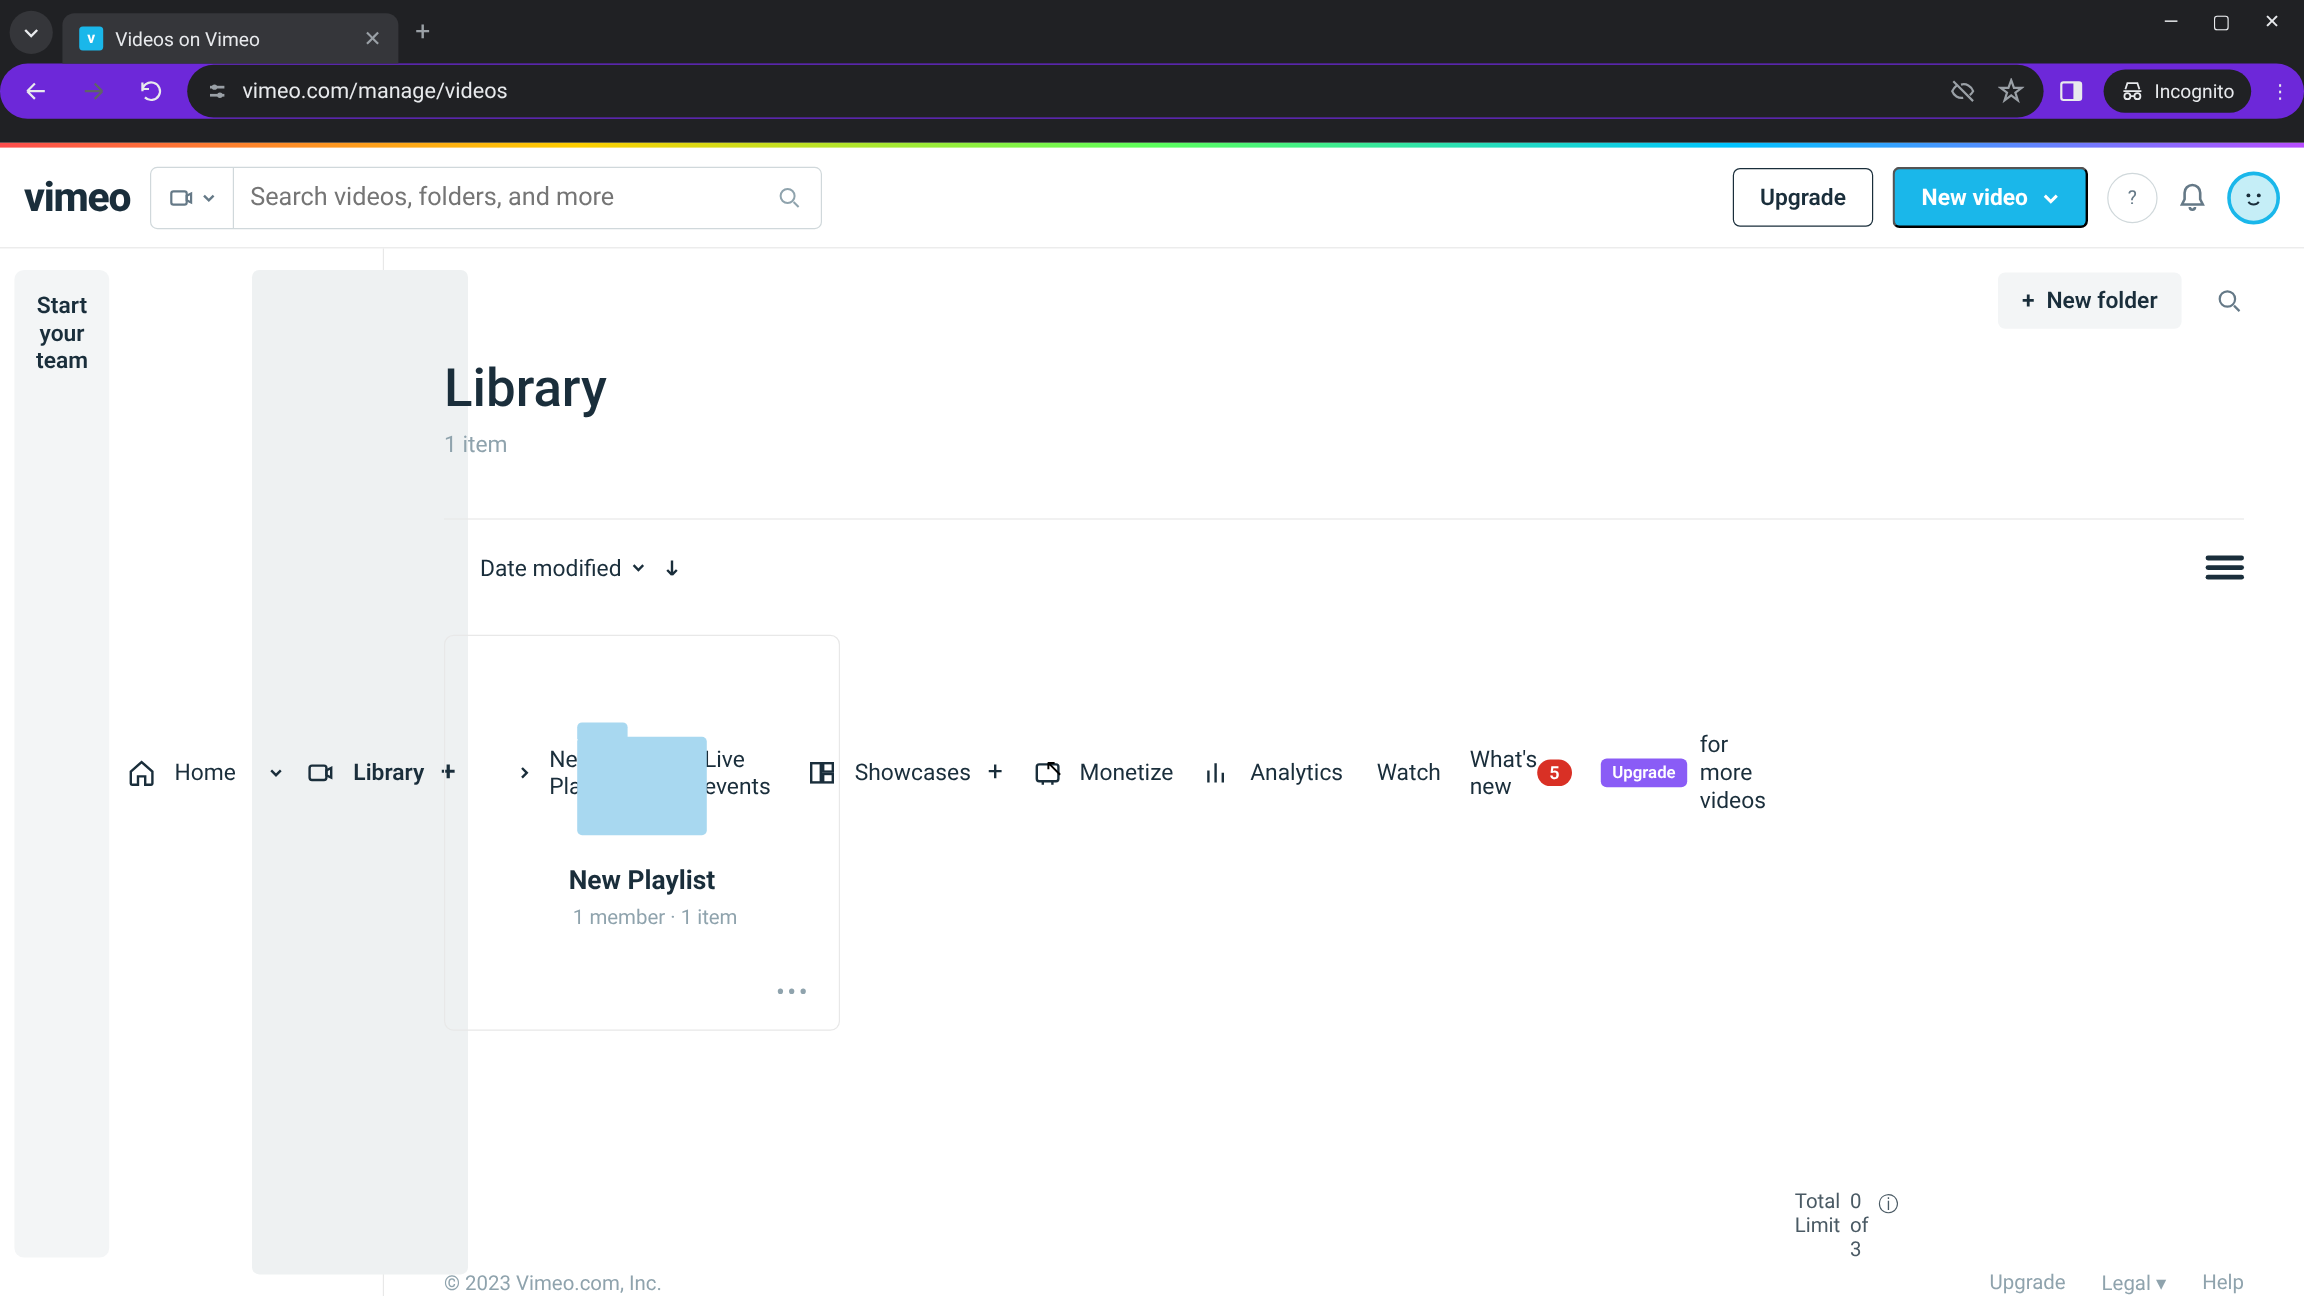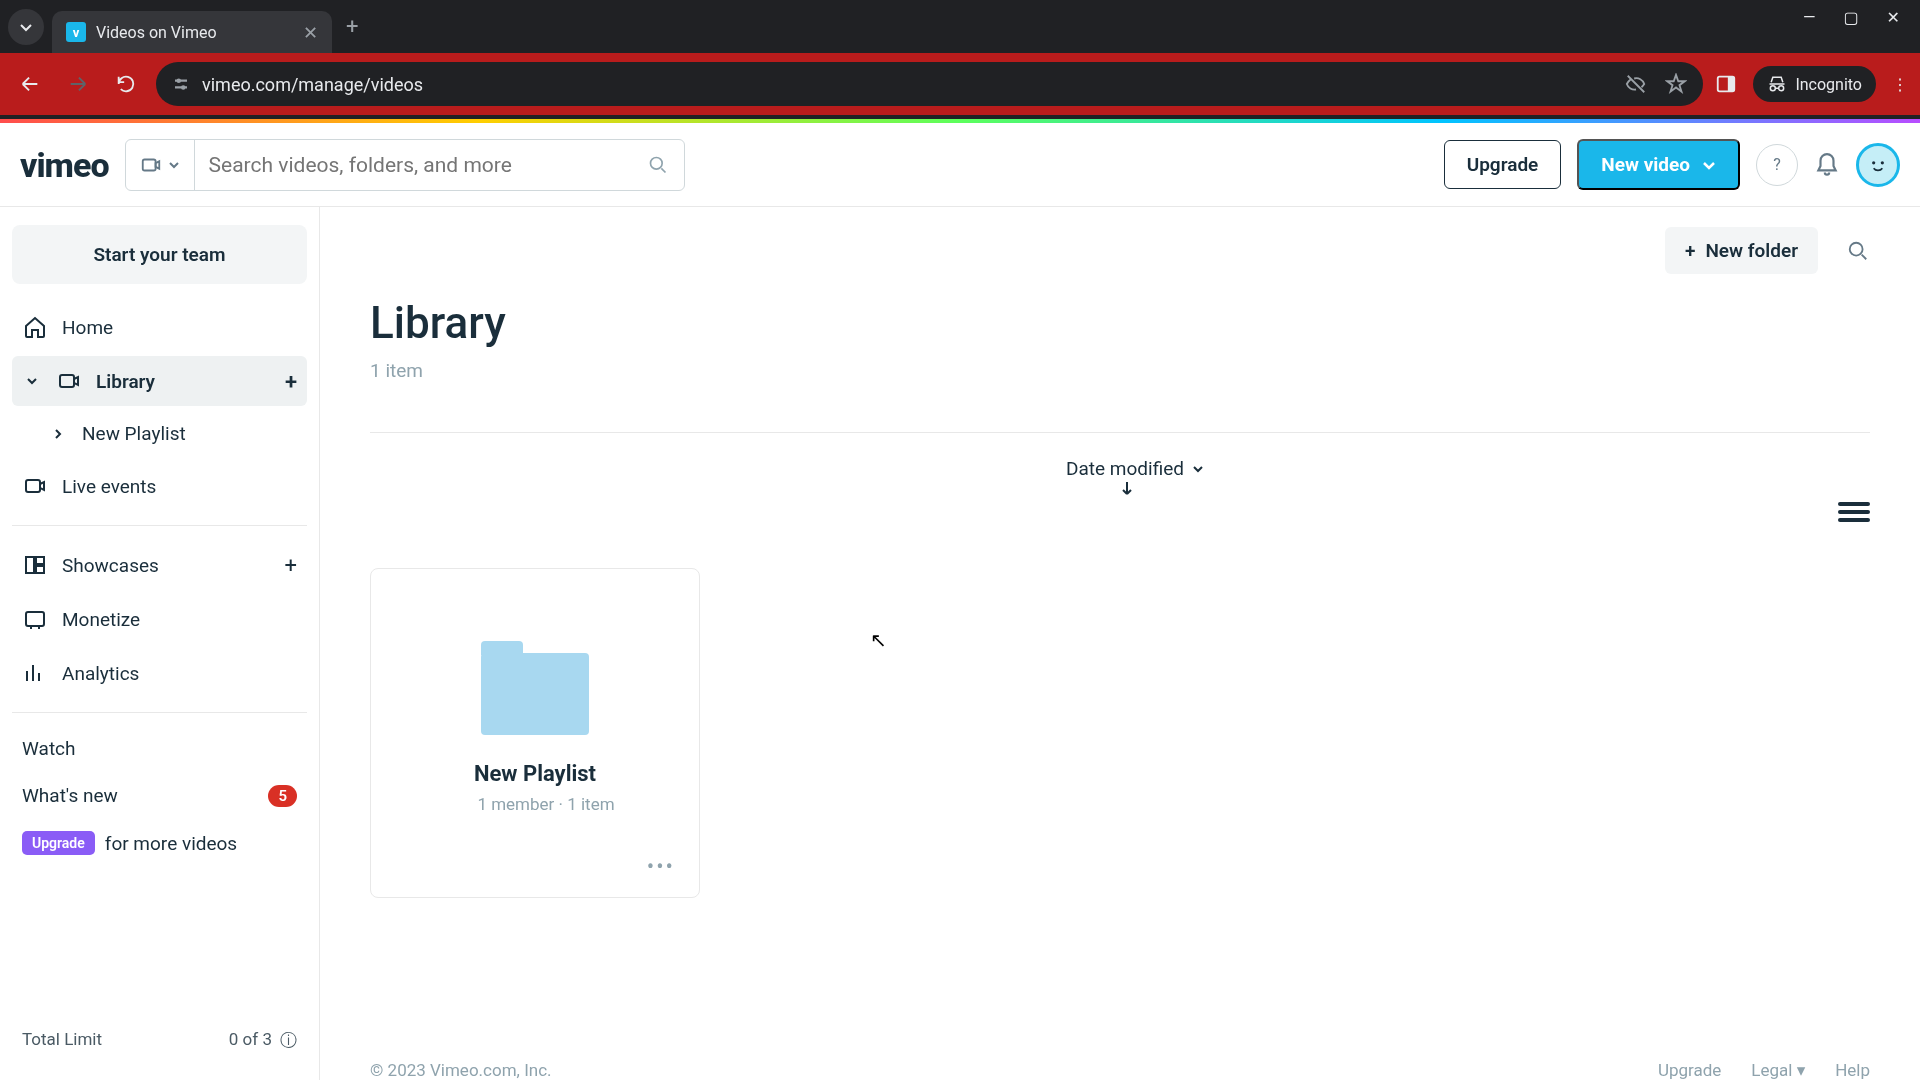--- a/index.html
+++ b/index.html
@@ -10,21 +10,21 @@
 .tab-bar { height: 53px; display: flex; align-items: center; padding: 0 8px; position: relative; }
 .tab-menu-btn { width: 36px; height: 36px; border-radius: 50%; background: #35363a; display: flex; align-items: center; justify-content: center; margin-right: 8px; }
 .tab { background: #35363a; height: 42px; border-radius: 10px 10px 0 0; display: flex; align-items: center; padding: 0 14px; gap: 10px; min-width: 280px; margin-top: 11px; }
 .tab-favicon { width: 20px; height: 20px; background: #1ab7ea; border-radius: 3px; display: flex; align-items: center; justify-content: center; color: #fff; font-weight: bold; font-size: 13px; }
 .tab-title { color: #e8eaed; font-size: 16px; flex: 1; }
 .tab-close { color: #9aa0a6; font-size: 18px; }
 .new-tab { color: #9aa0a6; font-size: 22px; margin-left: 14px; }
 .win-controls { position: absolute; right: 0; top: 0; display: flex; gap: 28px; padding: 8px 20px; }
 .win-controls span { color: #e8eaed; font-size: 16px; }
 
-.addr-bar { height: 62px; display: flex; align-items: center; padding: 0 12px; gap: 12px; background: #b91c1c; }
+.addr-bar { height: 46px; display: flex; align-items: center; padding: 0 12px; gap: 12px; background: #6d28d9; border-radius: 23px; }
 .nav-btn { width: 36px; height: 36px; display: flex; align-items: center; justify-content: center; color: #9aa0a6; }
 .nav-btn.active { color: #e8eaed; }
 .url-box { flex: 1; background: #202124; border-radius: 24px; height: 44px; display: flex; align-items: center; padding: 0 16px; gap: 12px; }
 .url-text { color: #e8eaed; font-size: 18px; flex: 1; }
 .url-icons { display: flex; gap: 18px; color: #9aa0a6; }
 .addr-right { display: flex; align-items: center; gap: 16px; color: #e8eaed; }
 .incognito-pill { display: flex; align-items: center; gap: 8px; background: #202124; padding: 8px 14px; border-radius: 24px; }
 
 .rainbow { height: 4px; background: linear-gradient(90deg,#ff4d4d,#ffce00,#5cff5c,#00c4ff,#b84dff); }
 
@@ -36,21 +36,21 @@
 .search-input { flex: 1; border: none; outline: none; padding: 0 14px; font-size: 21px; color: #ef4444; height: 100%; }
 .search-btn { padding: 0 16px; color: #8fa3ad; display:flex; align-items:center; }
 .header-spacer { flex: 1; }
 .btn-upgrade { border: 1.5px solid #1a2e3b; background: #fff; color: #1a2e3b; font-weight: 600; font-size: 19px; padding: 12px 22px; border-radius: 6px; }
 .btn-new-video { background: #1ab7ea; color: #fff; font-weight: 700; font-size: 19px; padding: 12px 22px; border-radius: 6px; display: flex; align-items: center; gap: 12px; }
 .hdr-icon { width: 42px; height: 42px; border: 1.5px solid #d0d8db; border-radius: 50%; display: flex; align-items: center; justify-content: center; color: #657987; }
 .avatar { width: 44px; height: 44px; border-radius: 50%; background: #c5eef7; border: 3px solid #1ab7ea; display:flex; align-items:center; justify-content:center; font-size:20px; }
 
 
 .app-body { display: flex; height: calc(1080px - 119px - 4px - 84px); }
-.sidebar { width: 320px; border-right: 1px solid #e8e8e8; padding: 18px 12px; display: flex; flex-direction: column; gap: 4px; }
+.sidebar { width: 320px; border-right: 1px solid #e8e8e8; padding: 18px 12px; display: flex; flex-direction: row; gap: 4px; }
 .start-team { background: #f3f5f6; border-radius: 8px; padding: 18px; text-align: center; font-weight: 600; font-size: 19px; color: #1a2e3b; margin-bottom: 14px; }
 .side-item { display: flex; align-items: center; gap: 14px; padding: 12px 10px; border-radius: 6px; color: #1a2e3b; font-size: 19px; position: relative; }
 .side-item.active { background: #eef1f2; font-weight: 600; }
 .side-item .plus-right { margin-left: auto; font-size: 22px; color: #1a2e3b; }
 .side-icon { width: 26px; height: 26px; display: inline-flex; align-items: center; justify-content: center; }
 .side-chevron { width: 20px; display:inline-flex; justify-content:center; color:#1a2e3b; }
 .side-indent { margin-left: 26px; }
 .side-divider { height: 1px; background: #e8e8e8; margin: 10px 0; }
 .side-link { padding: 10px 10px; font-size: 19px; color: #1a2e3b; display:flex; align-items:center; }
 .badge-count { background: #d93025; color: #fff; border-radius: 12px; padding: 2px 10px; font-size: 15px; margin-left: auto; font-weight:600; }
@@ -59,21 +59,21 @@
 .total-limit .val { margin-left: auto; }
 
 .content { flex: 1; padding: 40px 50px; position: relative; }
 .content-top-actions { position: absolute; top: 20px; right: 40px; display: flex; gap: 18px; align-items:center; }
 .new-folder-btn { background: #f3f5f6; border-radius: 6px; padding: 12px 20px; display: flex; align-items: center; gap: 10px; font-weight: 600; font-size: 19px; color: #1a2e3b; }
 .search-circle { width: 44px; height: 44px; display:flex; align-items:center; justify-content:center; color:#657987; }
 
 .page-title { font-size: 44px; font-weight: 500; color: #1a2e3b; margin-top: 50px; }
 .item-count { color: #8fa3ad; font-size: 19px; margin-top: 10px; }
 
-.sort-row { display: flex; align-items: center; margin-top: 50px; border-top: 1px solid #e8e8e8; padding-top: 24px; flex-direction: column; }
+.sort-row { display: flex; align-items: center; margin-top: 50px; border-top: 1px solid #e8e8e8; padding-top: 24px; }
 .sort-btn { display: flex; align-items: center; gap: 8px; font-size: 19px; color: #1a2e3b; margin-left: 30px; }
 .sort-dir { margin-left: 14px; color: #1a2e3b; }
 .view-toggle { margin-left: auto; width: 32px; height: 32px; display:flex; flex-direction:column; gap:4px; justify-content:center; }
 .view-toggle span { height: 4px; background:#1a2e3b; border-radius:2px; }
 
 .items-grid { margin-top: 40px; display: flex; gap: 24px; }
 .folder-card { width: 330px; height: 330px; border: 1px solid #e8e8e8; border-radius: 8px; display: flex; flex-direction: column; align-items: center; justify-content: center; position: relative; }
 .folder-icon-big { width: 108px; height: 82px; background: #a8d8f0; border-radius: 4px; position: relative; }
 .folder-icon-big::before { content:''; position:absolute; top:-12px; left:0; width:42px; height:14px; background:#a8d8f0; border-radius:4px 4px 0 0; }
 .folder-name { font-size: 22px; font-weight: 700; color: #1a2e3b; margin-top: 26px; }

